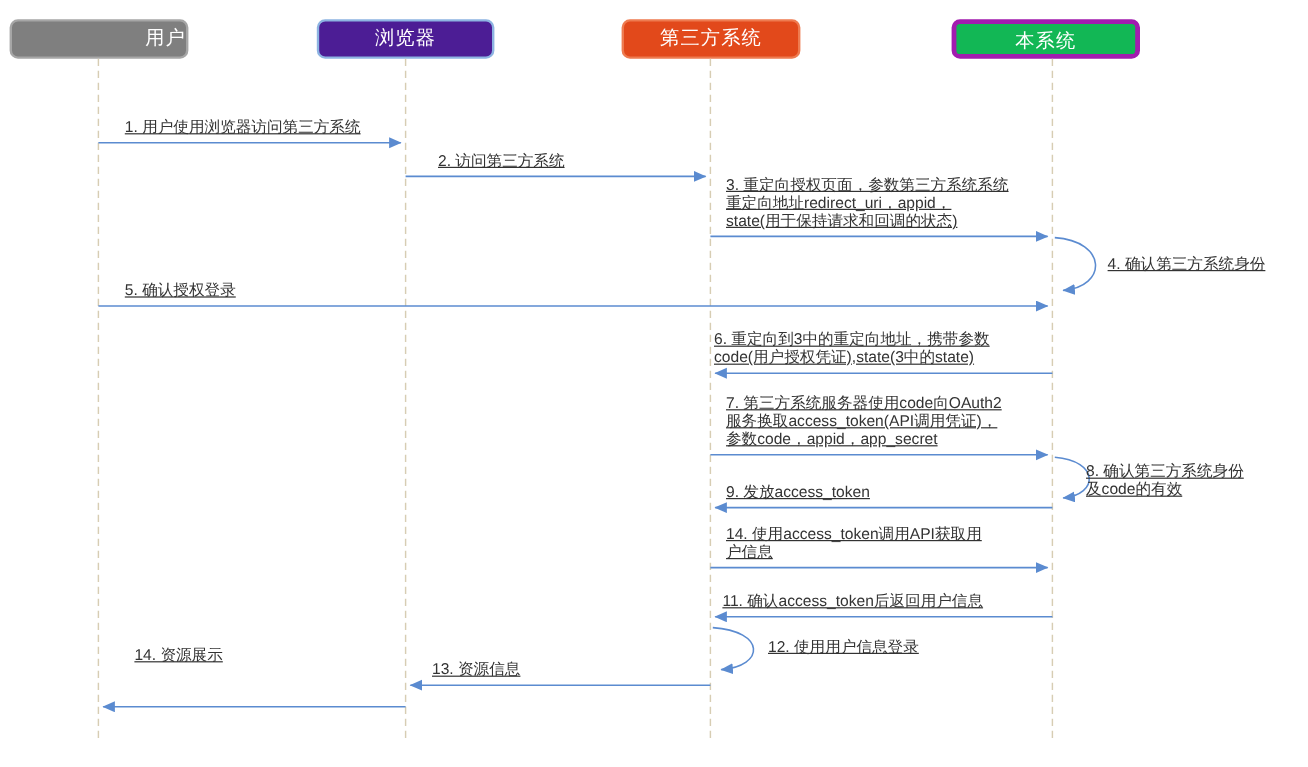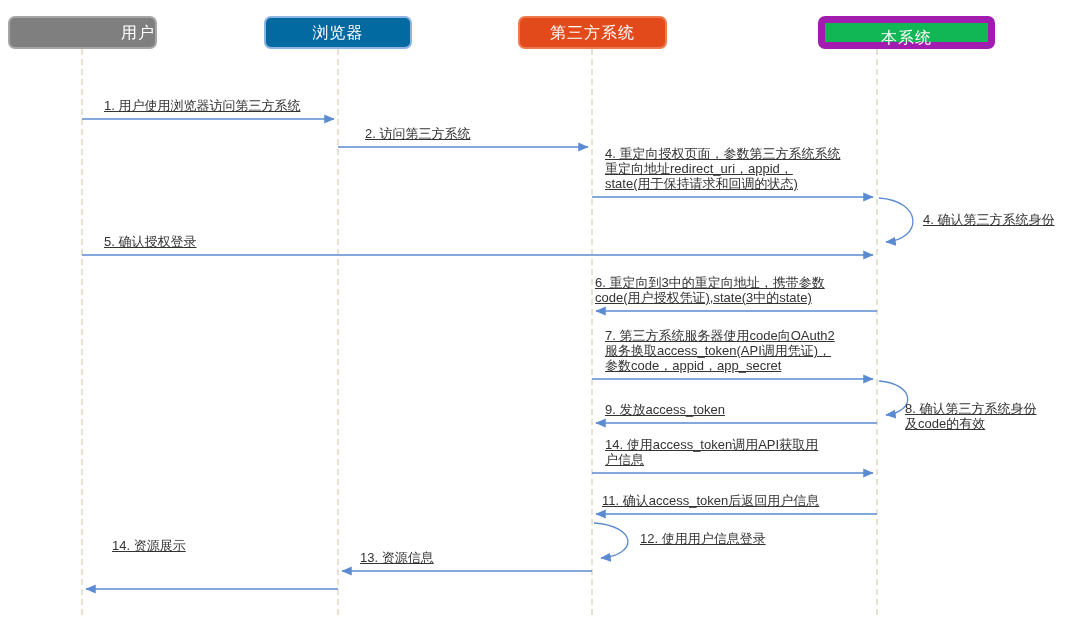--- a/index.html
+++ b/index.html
@@ -21,23 +21,23 @@
     height: 33px;
     box-sizing: border-box;
     border-radius: 7px;
     color: #ffffff;
     font-size: 16px;
     line-height: 29px;
     text-align: center;
     letter-spacing: 1px;
   }
   .actor-user    { left: 8px;   width: 149px; background: #7F7F7F; border: 2px solid #A6A6A6; text-align: right; }
-  .actor-browser { left: 264px; width: 148px; background: #0369a1; border: 2px solid #8DB4E2; }
+  .actor-browser { left: 264px; width: 148px; background: #4c1d95; border: 2px solid #8DB4E2; }
   .actor-third   { left: 518px; width: 149px; background: #E2491B; border: 2px solid #EE7B50; }
-  .actor-ours    { left: 818px; width: 177px; background: #12B755; border: 7px solid #a21caf; }
+  .actor-ours    { left: 793px; width: 157px; background: #12B755; border: 4px solid #a21caf; }
   .arrow-layer {
     position: absolute;
     left: 0; top: 0;
     width: 1090px;
     height: 639px;
   }
   .msg {
     position: absolute;
     color: #333333;
     font-size: 13px;
@@ -91,31 +91,31 @@
       <line x1="592" y1="473" x2="873" y2="473" marker-end="url(#ah)"></line>
       <line x1="877" y1="514" x2="596" y2="514" marker-end="url(#ah)"></line>
       <path d="M594,523 C638,526 638,555 601,558" marker-end="url(#ah)"></path>
       <line x1="592" y1="571" x2="342" y2="571" marker-end="url(#ah)"></line>
       <line x1="338" y1="589" x2="86" y2="589" marker-end="url(#ah)"></line>
     </g>
   </svg>
 
   <div class="msg" style="left:104px; top:98px;">1. 用户使用浏览器访问第三方系统</div>
   <div class="msg" style="left:365px; top:126px;">2. 访问第三方系统</div>
-  <div class="msg" style="left:605px; top:146px;">4. 重定向授权页面，参数第三方系统系统
+  <div class="msg" style="left:605px; top:146px;">3. 重定向授权页面，参数第三方系统系统
 重定向地址redirect_uri，appid，
 state(用于保持请求和回调的状态)</div>
   <div class="msg" style="left:923px; top:212px;">4. 确认第三方系统身份</div>
   <div class="msg" style="left:104px; top:234px;">5. 确认授权登录</div>
   <div class="msg" style="left:595px; top:275px;">6. 重定向到3中的重定向地址，携带参数
 code(用户授权凭证),state(3中的state)</div>
   <div class="msg" style="left:605px; top:328px;">7. 第三方系统服务器使用code向OAuth2
 服务换取access_token(API调用凭证)，
 参数code，appid，app_secret</div>
-  <div class="msg" style="left:905px; top:385px;margin-top:16px;">8. 确认第三方系统身份
+  <div class="msg" style="left:905px; top:385px;">8. 确认第三方系统身份
 及code的有效</div>
   <div class="msg" style="left:605px; top:402px;">9. 发放access_token</div>
   <div class="msg" style="left:605px; top:437px;">14. 使用access_token调用API获取用
 户信息</div>
   <div class="msg" style="left:602px; top:493px;">11. 确认access_token后返回用户信息</div>
   <div class="msg" style="left:640px; top:531px;">12. 使用用户信息登录</div>
   <div class="msg" style="left:360px; top:550px;">13. 资源信息</div>
   <div class="msg" style="left:112px; top:538px;">14. 资源展示</div>
 
 </div>

